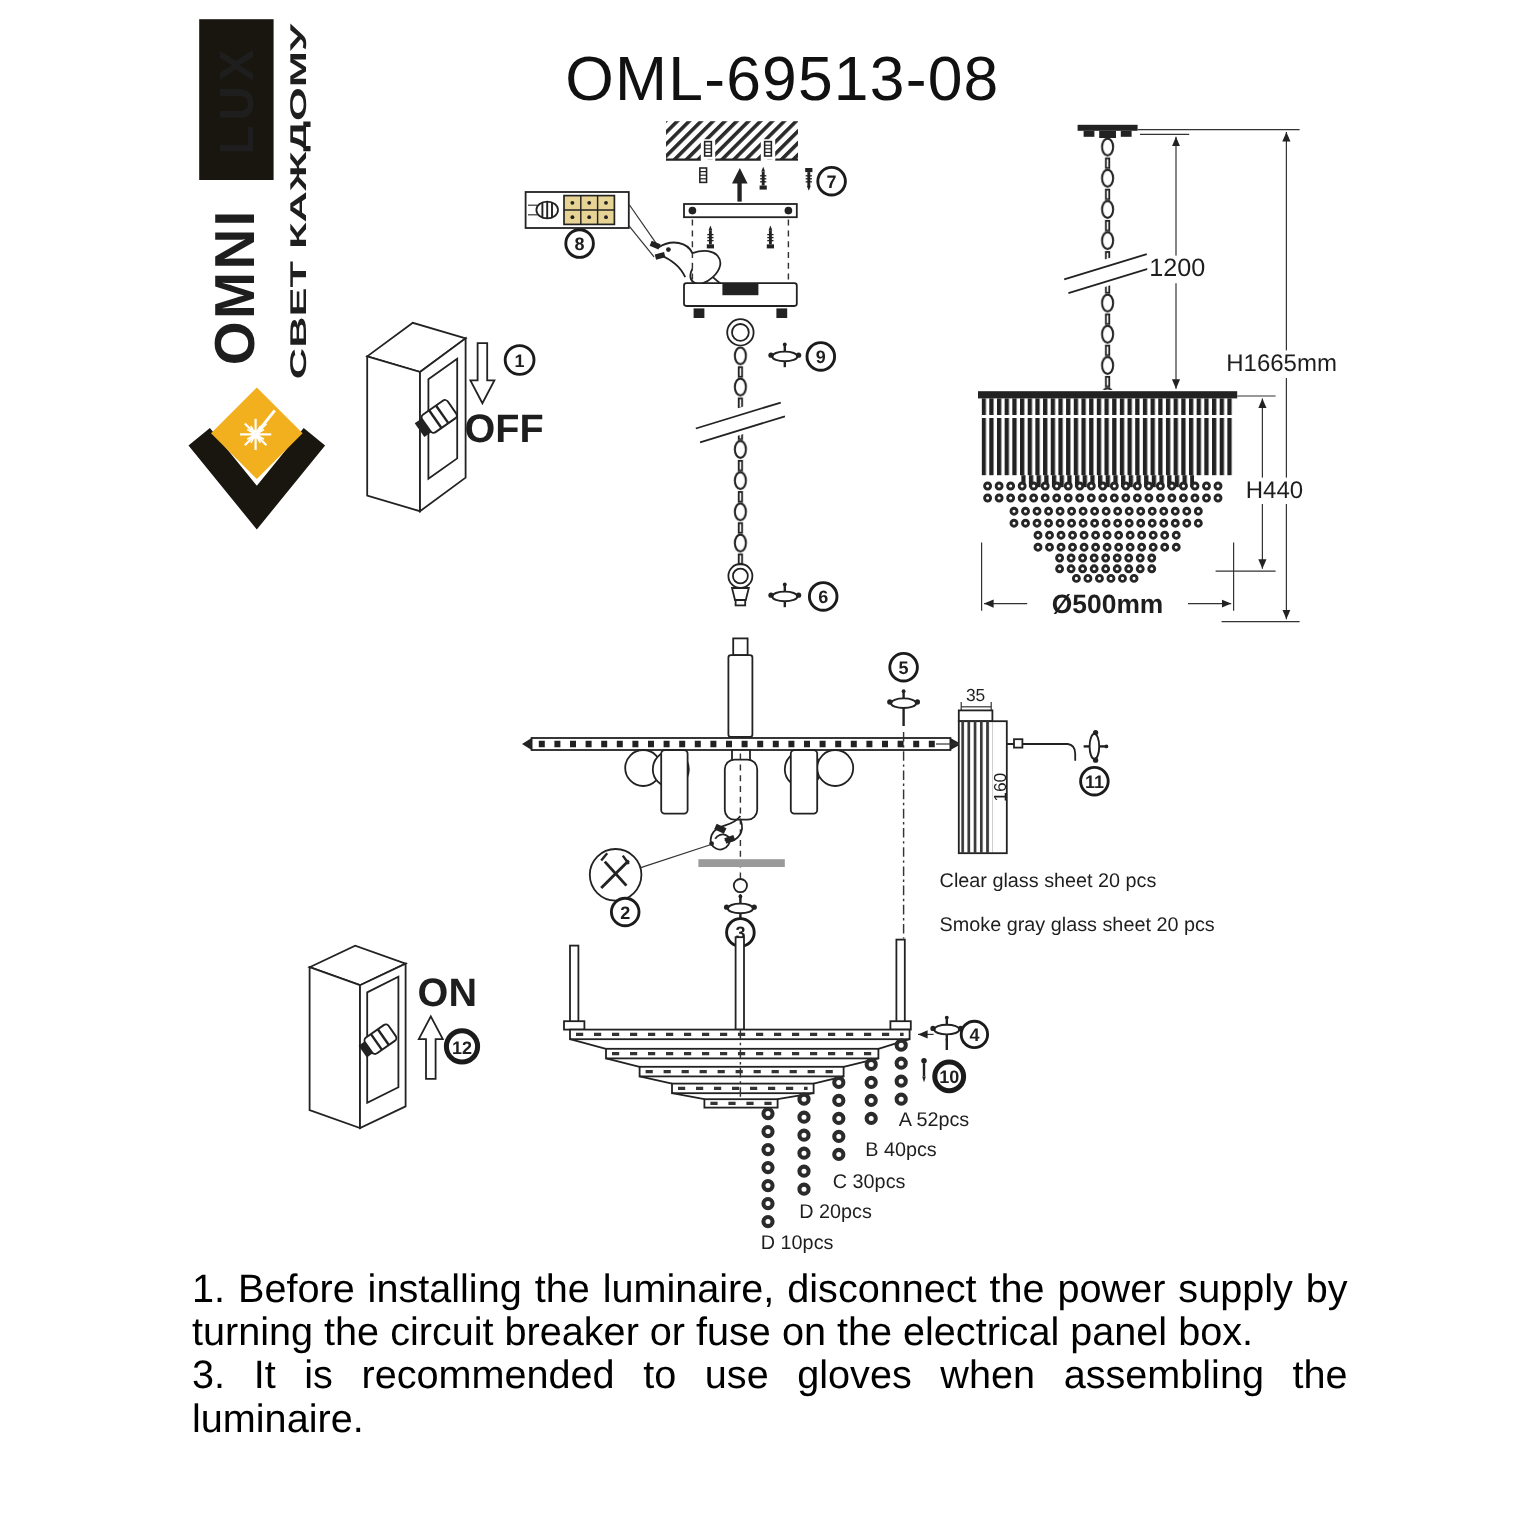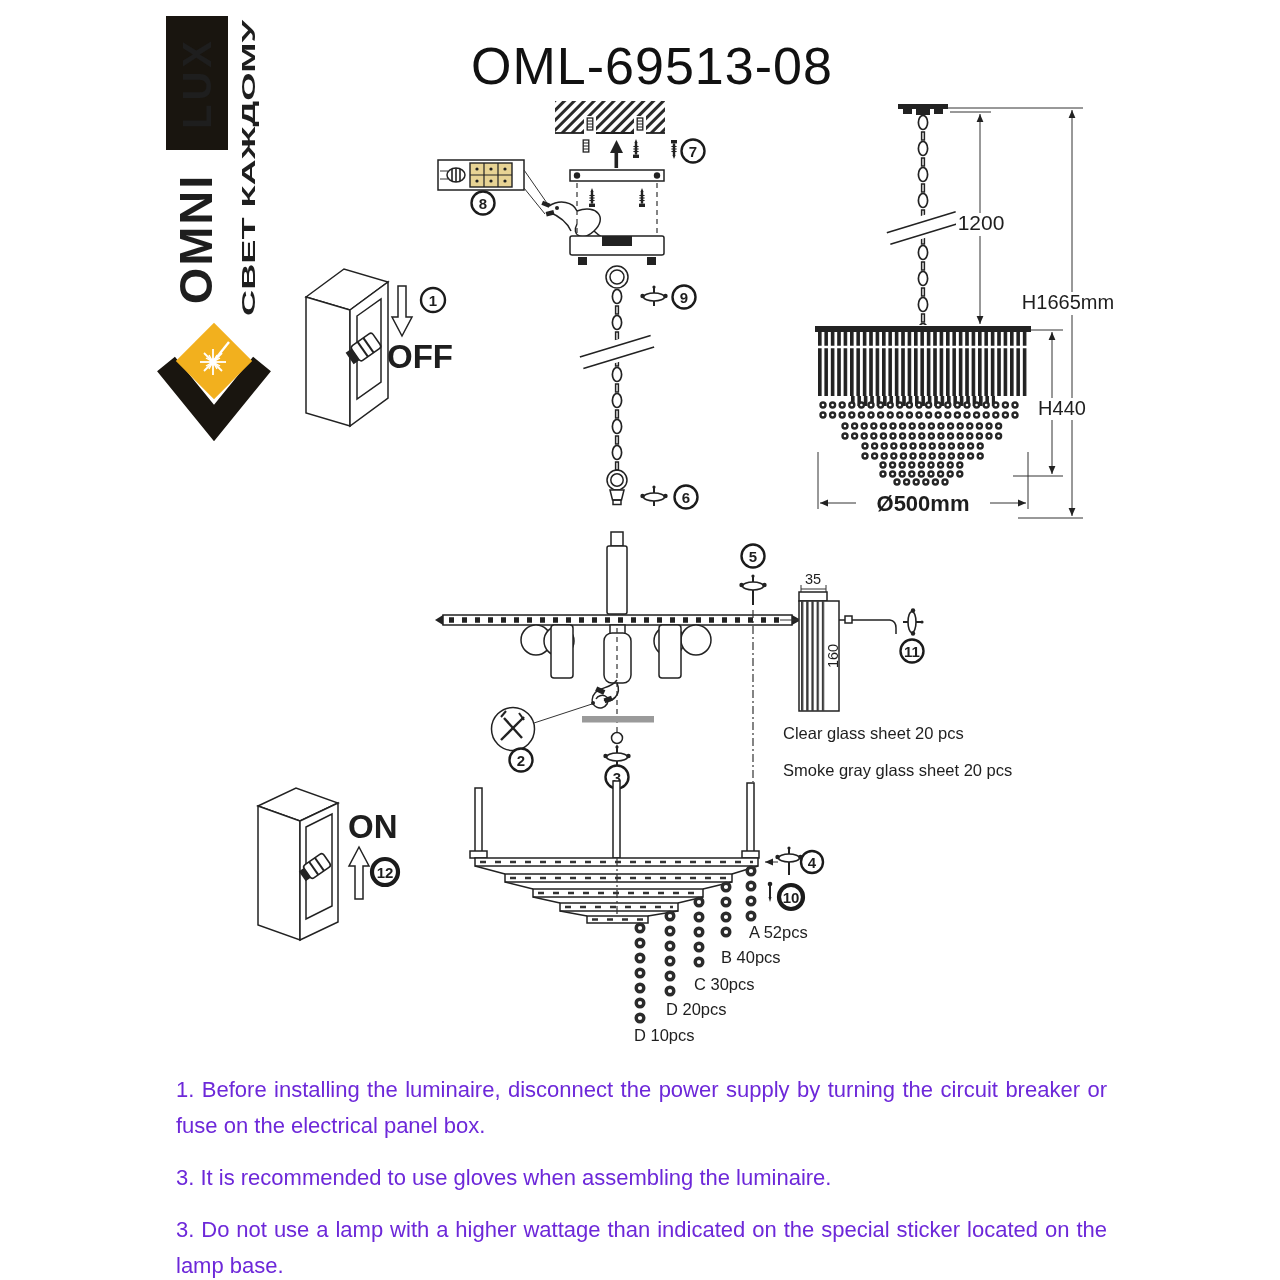--- a/index.html
+++ b/index.html
@@ -1,21 +1,21 @@
 <!DOCTYPE html>
 <html><head>
 <meta charset="utf-8">
 <style>
   html,body{margin:0;padding:0;background:#fff;}
   .page{position:relative;width:1280px;height:1280px;background:#fff;overflow:hidden;
         font-family:"Liberation Sans",sans-serif;color:#1b1b1b;}
   .page-title{position:absolute;left:0;top:24px;width:1280px;margin:12px;text-align:center;
         font-size:52px;font-weight:normal;letter-spacing:1px;color:#111;}
   .instructions{position:absolute;left:160px;top:1056px;width:963px;}
-  .instructions p{margin:16px;font-size:22px;line-height:36px;color:#6d28d9;
+  .instructions p{margin:0;font-size:33px;line-height:36px;color:#000000;
         text-align:justify;}
   svg.diagram{position:absolute;left:0;top:0;}
   
   text{font-family:"Liberation Sans",sans-serif;fill:#1e1e1e;}
   .t14{font-size:14.5px;}
   .t16{font-size:16.5px;}
   .t20{font-size:20px;}
   .t21{font-size:21px;}
   .t22{font-size:22px;font-weight:600;}
   .onoff{font-size:33px;font-weight:bold;}
@@ -479,16 +479,15 @@
       <g class="stc stb">
         <circle cx="385" cy="872" r="13"></circle>
         <text x="385" y="878">12</text>
       </g>
     </g>
   </svg>
 
   <div class="instructions">
     <p>1. Before installing the luminaire, disconnect the power supply by turning the circuit breaker or fuse on the electrical panel box.</p>
     <p>3. It is recommended to use gloves when assembling the luminaire.</p>
-    <p>3. Do not use a lamp with a higher wattage than indicated on the special sticker located on the lamp base.</p>
   </div>
 
 </div>
 
 </body></html>

